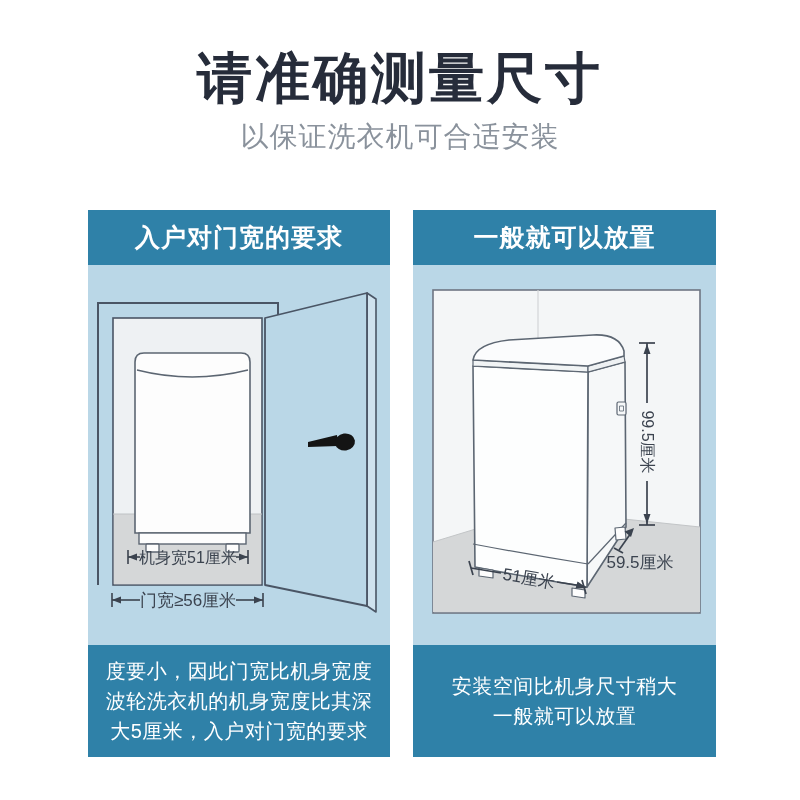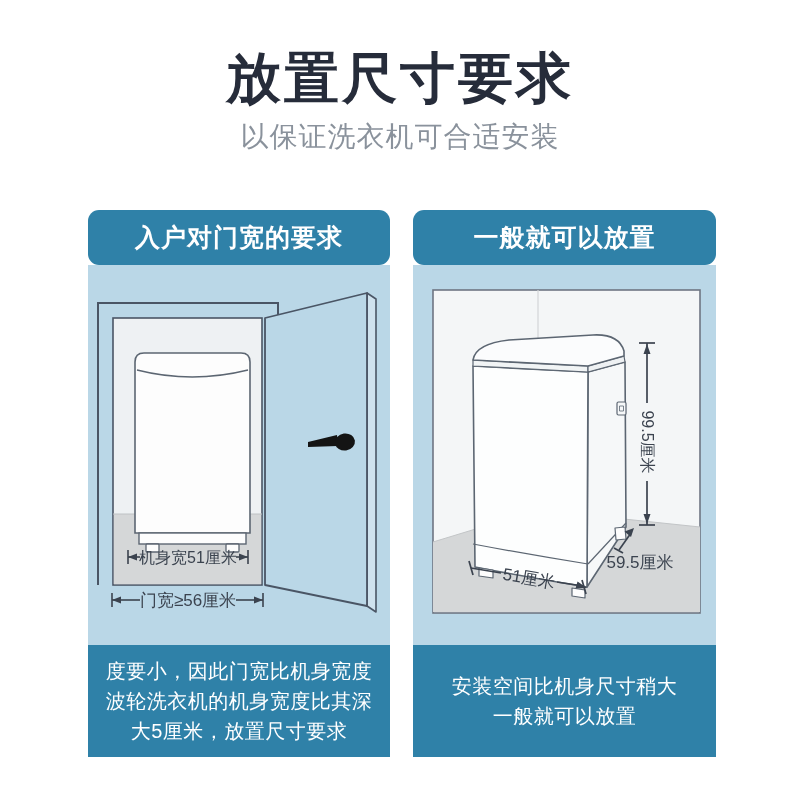--- a/index.html
+++ b/index.html
@@ -17,36 +17,36 @@
     position:absolute;top:122px;left:0;width:800px;text-align:center;
     font-size:28px;line-height:30px;font-weight:400;letter-spacing:1px;
     color:var(--subtitle_color,#8a929c);
   }
   .panel{position:absolute;top:210px;height:547px;display:flex;flex-direction:column;}
   .panel-left{left:88px;width:302px;}
   .panel-right{left:413px;width:303px;}
   .panel-header{
     height:55px;flex:0 0 55px;background:var(--accent_teal,#2f81a8);
     display:flex;align-items:center;justify-content:center;
-    color:#fff;font-size:25px;font-weight:700;letter-spacing:1px;border-radius:11px;
+    color:#fff;font-size:25px;font-weight:700;letter-spacing:1px;
   }
   .panel-illustration{flex:0 0 380px;height:380px;background:var(--panel_bg,#bad7e7);}
   .panel-illustration svg{display:block;}
   .panel-note{
     flex:1 1 auto;background:var(--accent_teal,#2f81a8);
     display:flex;flex-direction:column;align-items:center;justify-content:center;
     color:#fff;font-size:20px;line-height:30px;font-weight:500;letter-spacing:0.5px;
     text-align:center;
   }
   .dim-text{fill:var(--dim_color,#3b434f);font-family:"Liberation Sans","DejaVu Sans",sans-serif;font-weight:500;}
 </style>
 </head>
 <body>
 
-<div class="title">放置尺寸要求</div>
+<div class="title">请准确测量尺寸</div>
 <div class="subtitle">以保证洗衣机可合适安装</div>
 
 <div class="panel panel-left">
   <div class="panel-header">入户对门宽的要求</div>
 
   <div class="panel-illustration">
     <svg width="302" height="380" viewBox="0 0 302 380">
 
       <rect x="0" y="0" width="302" height="380" fill="var(--panel_bg,#bad7e7)"></rect>
 
@@ -90,21 +90,21 @@
         <polygon points="177,53 279,28 279,341 177,320" fill="var(--panel_bg,#bad7e7)" stroke="var(--outline,#4a5565)" stroke-width="1.8" stroke-linejoin="round"></polygon>
         <polygon points="220,182 220,177 249,170 250,181" fill="var(--handle_black,#141414)"></polygon>
         <ellipse cx="257" cy="177" rx="10" ry="8.5" fill="var(--handle_black,#141414)" transform="rotate(-8 257 177)"></ellipse>
       </g>
     </svg>
   </div>
 
   <div class="panel-note">
     <div>度要小，因此门宽比机身宽度</div>
     <div>波轮洗衣机的机身宽度比其深</div>
-    <div>大5厘米，放置尺寸要求</div>
+    <div>大5厘米，入户对门宽的要求</div>
   </div>
 </div>
 
 <div class="panel panel-right">
   <div class="panel-header">一般就可以放置</div>
 
   <div class="panel-illustration">
     <svg width="303" height="380" viewBox="0 0 303 380">
       <rect x="0" y="0" width="303" height="380" fill="var(--panel_bg,#bad7e7)"></rect>
 

